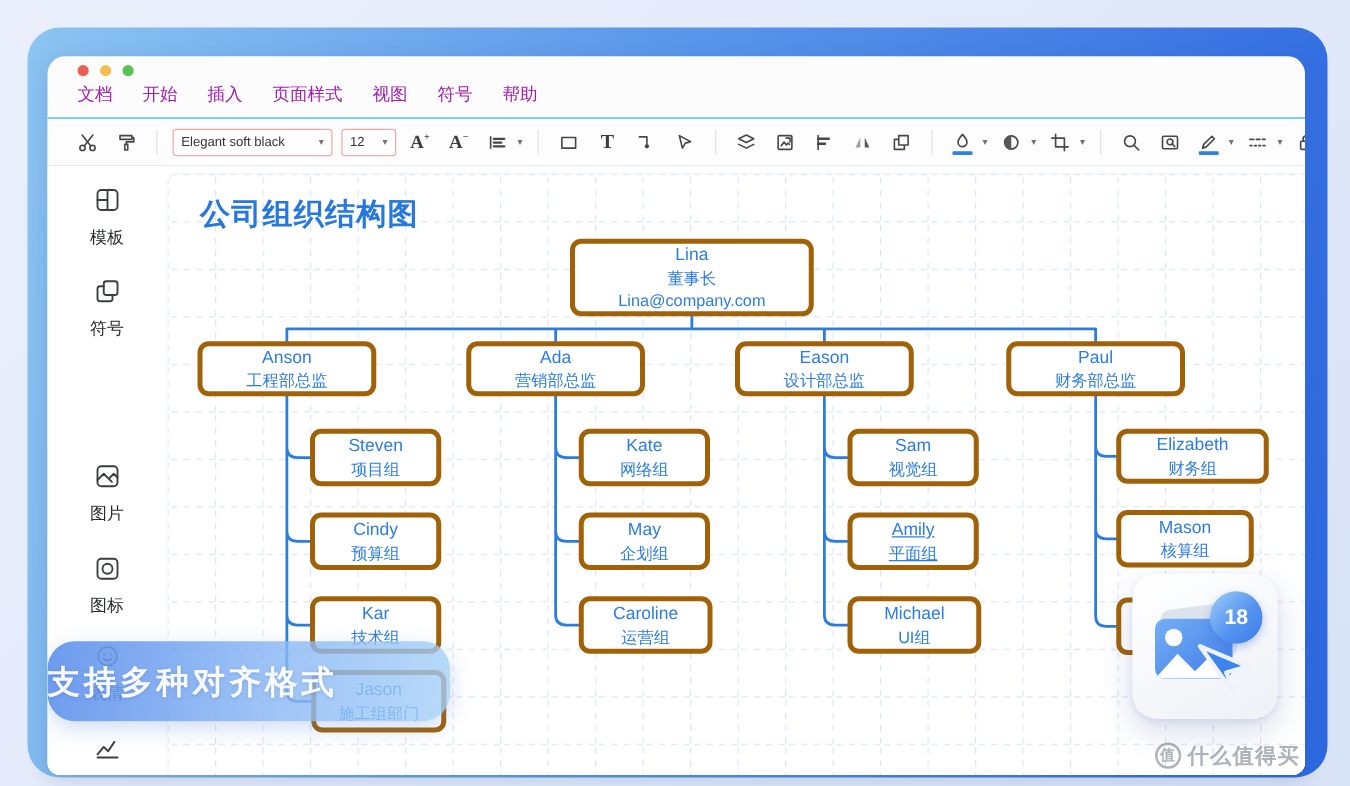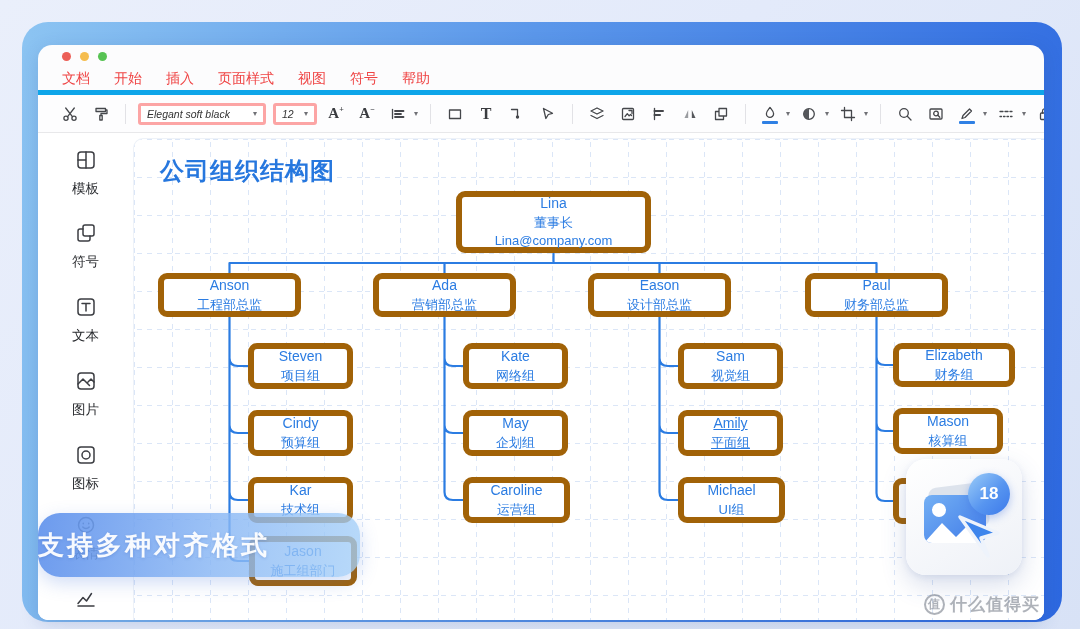--- a/index.html
+++ b/index.html
@@ -20,38 +20,38 @@
   .window {
     position: absolute; left: 38px; top: 45px; width: 1006px; height: 575px;
     background: #fcfcfd; border-radius: 14px 14px 10px 10px; overflow: hidden;
     box-shadow: 0 4px 18px rgba(40,70,140,.18);
   }
   .titlebar { height: 22px; display: flex; align-items: center; padding-left: 24px; gap: 9px; }
   .dot { width: 9px; height: 9px; border-radius: 50%; }
   .dot.red { background:#ec5f57; } .dot.yellow { background:#f5bd4f; } .dot.green { background:#57c353; }
 
   .menubar {
-    height: 28px; display: flex; align-items: center; gap: 24px;
-    padding-left: 24px; border-bottom: 5px solid #0ea5e9;
-    font-size: 14px; font-weight: 500; color: #ef4444;
+    height: 28px; display: flex; align-items: flex-start; gap: 24px;
+    padding-left: 24px; border-bottom: 1px solid #0ea5e9;
+    font-size: 14px; font-weight: 500; color: #a21caf;
   }
   .menu-item { cursor: default; white-space: nowrap; }
 
   .toolbar {
     height: 38px; display: flex; align-items: center; gap: 7px;
     padding-left: 20px; border-bottom: 1px solid #e8e8ea; background: #fdfdfe;
   }
   .ti { width: 24px; height: 24px; display: flex; align-items: center; justify-content: center; position: relative; flex: 0 0 auto; }
   .ti svg { stroke:#45474b; fill:none; stroke-width:1.3; stroke-linecap:round; stroke-linejoin:round; }
   .caret { font-size: 8px; color:#707176; margin-left:-3px; flex:0 0 auto; }
   .tdiv { width:1px; height:20px; background:#e2e2e6; margin:0 5px; flex:0 0 auto; }
   .select {
-    height: 22px; border: 3px solid #fca5a5; border-radius: 3px; background:#fff;
+    height: 22px; border: 1px solid #fca5a5; border-radius: 3px; background:#fff;
     display:flex; align-items:center; justify-content:space-between;
-    font-size: 10.5px; color:#333; padding: 0 6px; flex:0 0 auto;font-style:italic;
+    font-size: 10.5px; color:#333; padding: 0 6px; flex:0 0 auto;
   }
   .select .sv { white-space: nowrap; overflow: hidden; }
   .select .sc { font-size:8px; color:#707176; margin-left:6px; }
   .font-select { width: 128px; }
   .size-select { width: 44px; }
   .afont { font-family:"Liberation Serif","DejaVu Serif",serif; font-size:15px; color:#3a3c40; font-weight:bold; line-height:1; }
   .asup { font-size:8px; vertical-align: super; font-weight:bold; }
   .color-bar { position:absolute; left:4px; bottom:2px; width:16px; height:2.5px; background:#2f80e4; border-radius:1px; }
 
   
@@ -68,21 +68,21 @@
     overflow:hidden; z-index:1;
   }
   .gridsvg { position:absolute; inset:0; width:100%; height:100%; z-index:0; }
   .page-title {
     position:absolute; left:26px; top:16px; z-index:2;
     font-size:24px; font-weight:800; color:#2677de; letter-spacing:1px;
   }
   .connsvg { position:absolute; inset:0; width:100%; height:100%; z-index:1; }
   .node {
     position:absolute; z-index:2; background:#fff;
-    border:6px solid #a16207; border-radius:9px; color:#2b7ce2;
+    border:4px solid #a16207; border-radius:9px; color:#2b7ce2;
     display:flex; flex-direction:column; align-items:center; justify-content:center;
     text-align:center; line-height:1.4; cursor:pointer;
   }
   .node .nm { font-size:14px; font-weight:500; }
   .node .dp { font-size:13px; }
   .node .em { font-size:13px; }
 
   
   .banner {
     position:absolute; left:0; top:380px; width:322px; height:64px; z-index:40;
@@ -320,27 +320,20 @@
             </svg></span>
         <span class="side-label">模板</span>
       </div>
       <div class="side-item" style="top:89px;">
         <span><svg width="22" height="22" viewBox="0 0 22 22">
               <rect x="8" y="3" width="11" height="11" rx="2"></rect>
               <path d="M8 7H5a2 2 0 00-2 2v8a2 2 0 002 2h8a2 2 0 002-2v-3"></path>
             </svg></span>
         <span class="side-label">符号</span>
       </div>
-      <div class="side-item" style="top:163px;">
-        <span><svg width="22" height="22" viewBox="0 0 22 22">
-              <rect x="3" y="3" width="16" height="16" rx="3"></rect>
-              <path d="M7 7.5h8M11 7.5V15"></path>
-            </svg></span>
-        <span class="side-label">文本</span>
-      </div>
       <div class="side-item" style="top:237px;">
         <span><svg width="22" height="22" viewBox="0 0 22 22">
               <rect x="3" y="3" width="16" height="16" rx="3"></rect>
               <path d="M3 14l5-5 6.5 6.5M13 12l3-3 3 3"></path>
             </svg></span>
         <span class="side-label">图片</span>
       </div>
       <div class="side-item" style="top:311px;align-items:center;">
         <span><svg width="22" height="22" viewBox="0 0 22 22">
               <rect x="3" y="3" width="16" height="16" rx="3"></rect>

